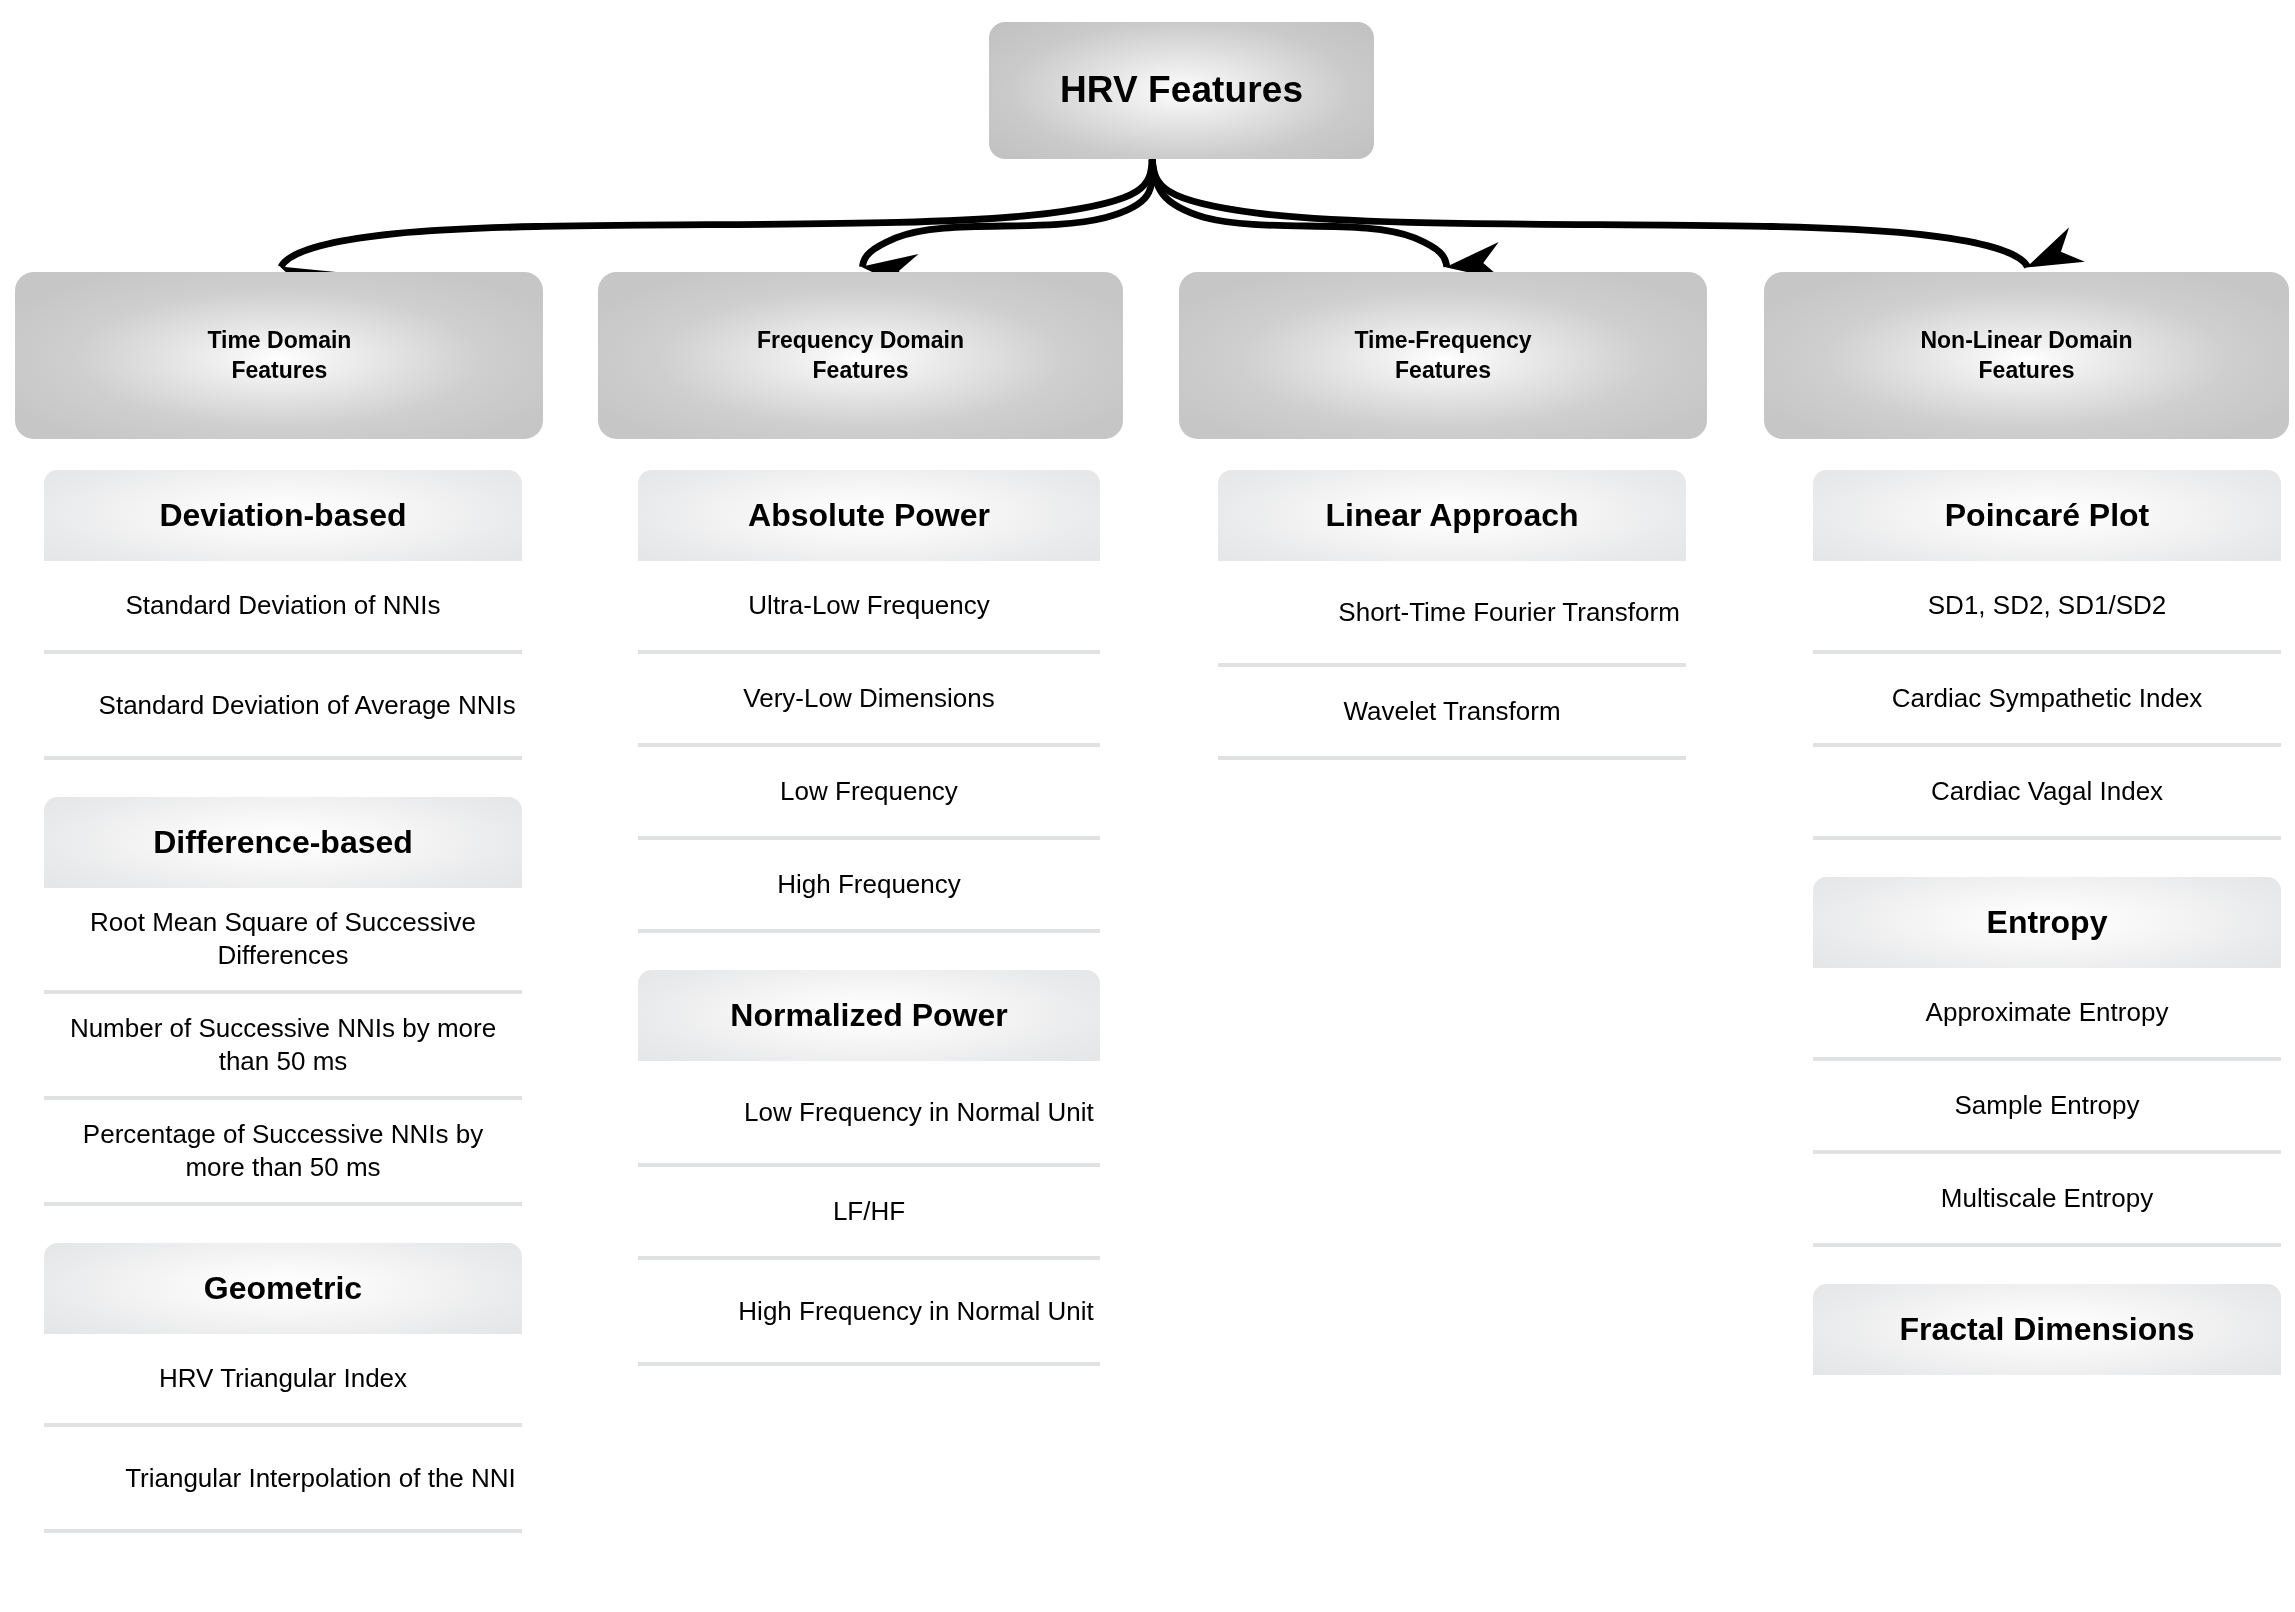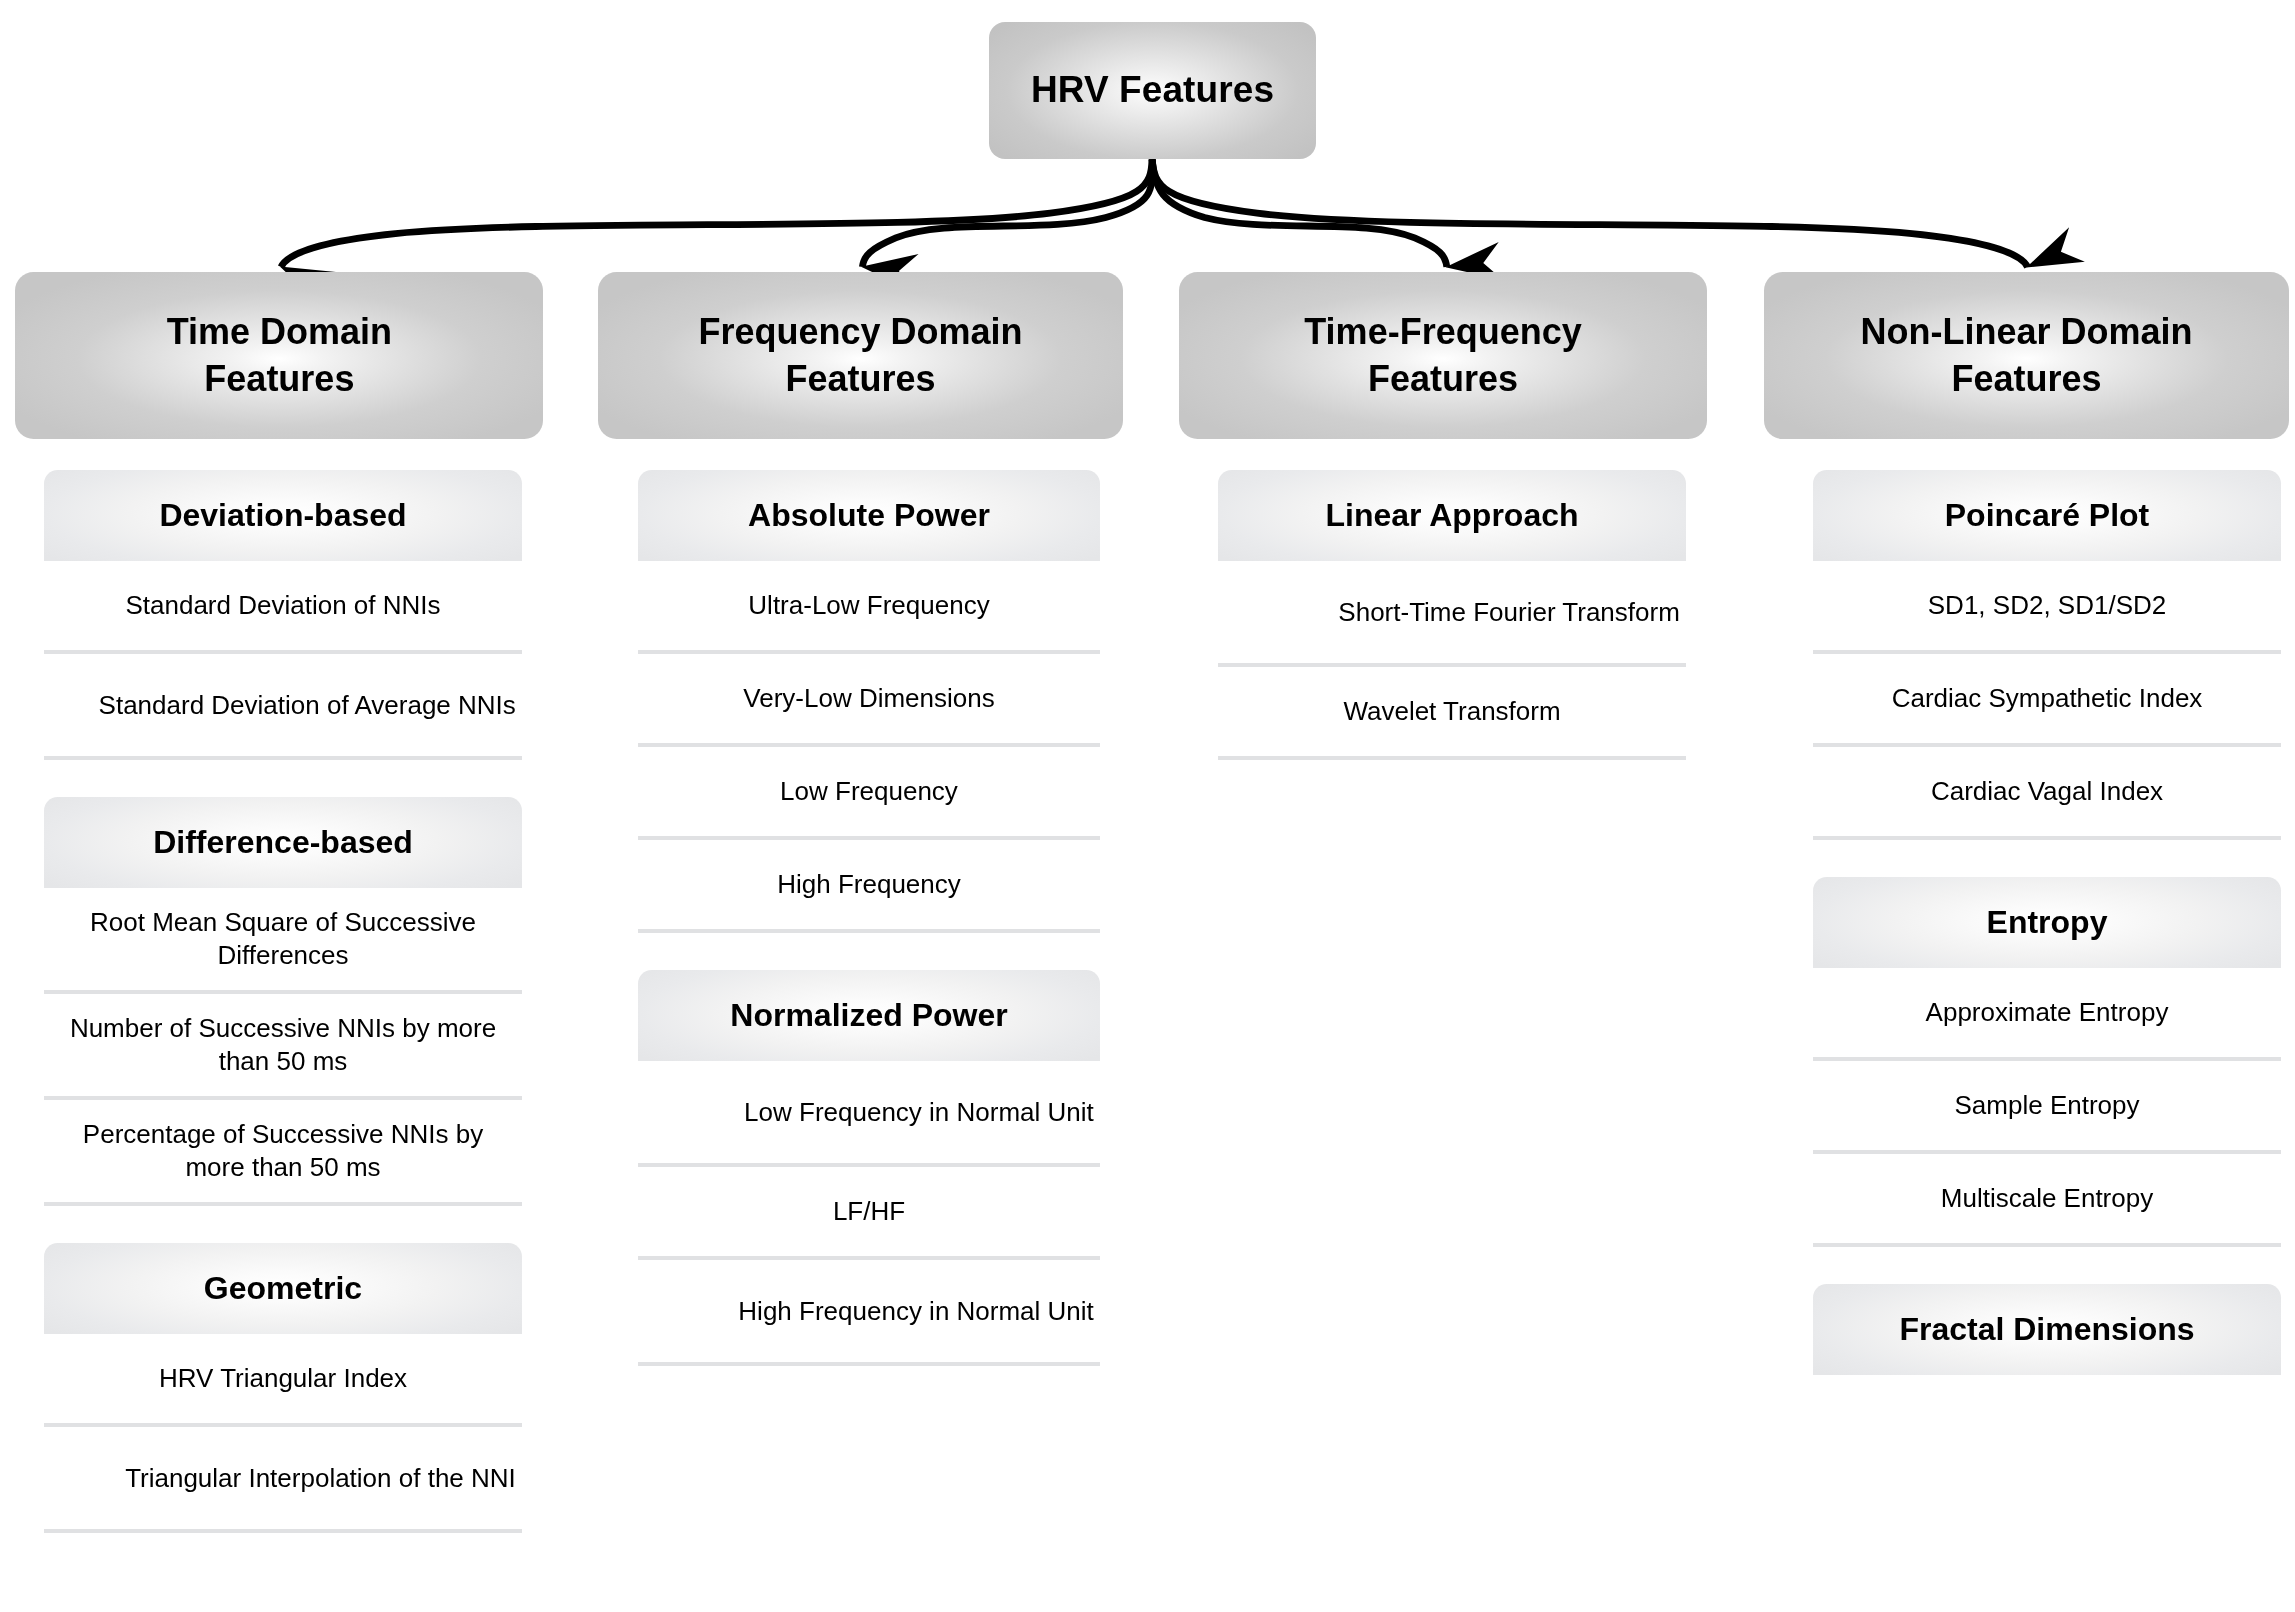--- a/index.html
+++ b/index.html
@@ -11,39 +11,39 @@
     position:relative;
   }
   #canvas{position:relative;width:2295px;height:1613px;}
 
   
   #connectors{position:absolute;left:0;top:0;width:2295px;height:1613px;pointer-events:none;}
 
   
   .root-node{
     position:absolute;
-    left:989px;top:21.6px;width:327px;height:137px;
+    left:989px;top:21.6px;width:385px;height:137px;
     border-radius:16px;
     background:radial-gradient(ellipse 62% 70% at 50% 50%, #fdfdfd 0%, #f0f0f0 18%, #dcdcdc 46%, #cacaca 72%, #c2c2c2 100%);
     display:flex;align-items:center;justify-content:center;
   }
   .root-node .label{
     font-size:37px;font-weight:bold;letter-spacing:0.1px;text-align:center;line-height:1.12;
   }
 
   
   .domain-box{
     position:absolute;
     top:272px;height:167px;
     border-radius:18.5px;
     background:radial-gradient(ellipse 58% 62% at 50% 52%, #ffffff 0%, #f3f3f3 14%, #e2e2e2 38%, #cfcfcf 66%, #c6c6c6 100%);
     display:flex;align-items:center;justify-content:center;
   }
   .domain-box .label{
-    font-size:36px;font-weight:bold;text-align:center;line-height:1.28;
+    font-size:23px;font-weight:bold;text-align:center;line-height:1.28;
   }
 
   
   .column{position:absolute;top:470px;}
 
   .group{margin-bottom:0;}
   .group-header{
     position:relative;
     border-radius:13.6px 13.6px 0 0;
     background:radial-gradient(ellipse 62% 78% at 50% 48%, #ffffff 0%, #fbfbfb 20%, #f2f2f2 52%, #e9eaec 80%, #e5e6e8 100%);

